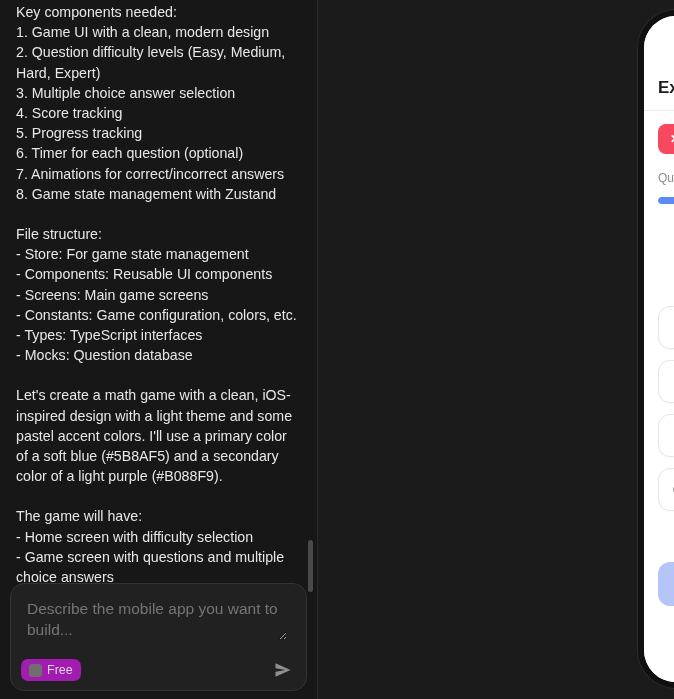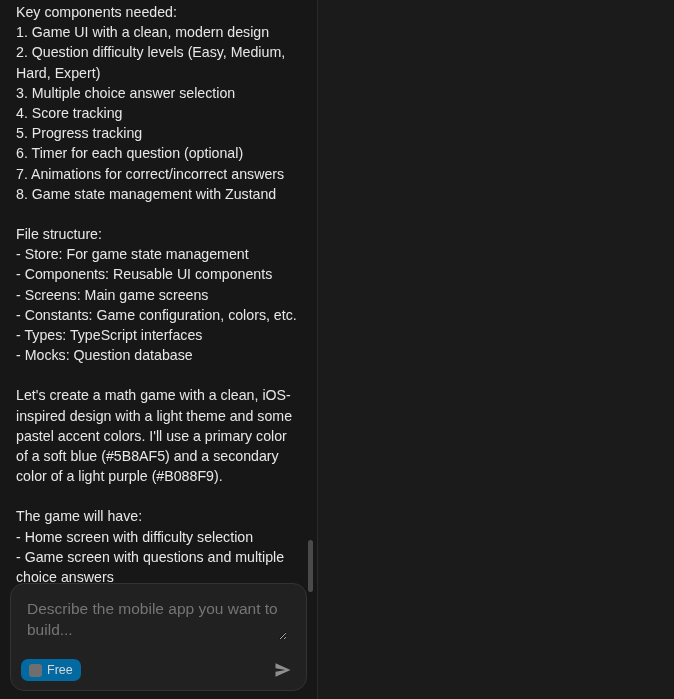--- a/index.html
+++ b/index.html
@@ -7,21 +7,20 @@
     width: 674px; height: 699px;
     background: #1b1b1b;
     font-family: "Liberation Sans", sans-serif;
     overflow: hidden;
   }
   #app {
     position: relative;
     width: 674px; height: 593px;
     display: flex;
     background: #1b1b1b;
-    flex-direction: column;
   }
 
   
   .left-panel {
     width: 318px;
     height: 699px;
     background: #171717;
     display: flex;
     flex-direction: column;
     position: relative;
@@ -90,21 +89,21 @@
     height: 40px;
     display: flex;
     align-items: center;
     padding: 0 10px;
     gap: 8px;
   }
   .pill {
     display: inline-flex;
     align-items: center;
     gap: 5px;
-    background: #0369a1;
+    background: #a21caf;
     color: #d8d8d8;
     border-radius: 7px;
     padding: 4px 8px;
     font-size: 12.5px;
   }
   .pill .glyph {
     display: inline-block;
     width: 13px; height: 13px;
     border-radius: 3px;
     background: #6f6f6f;

